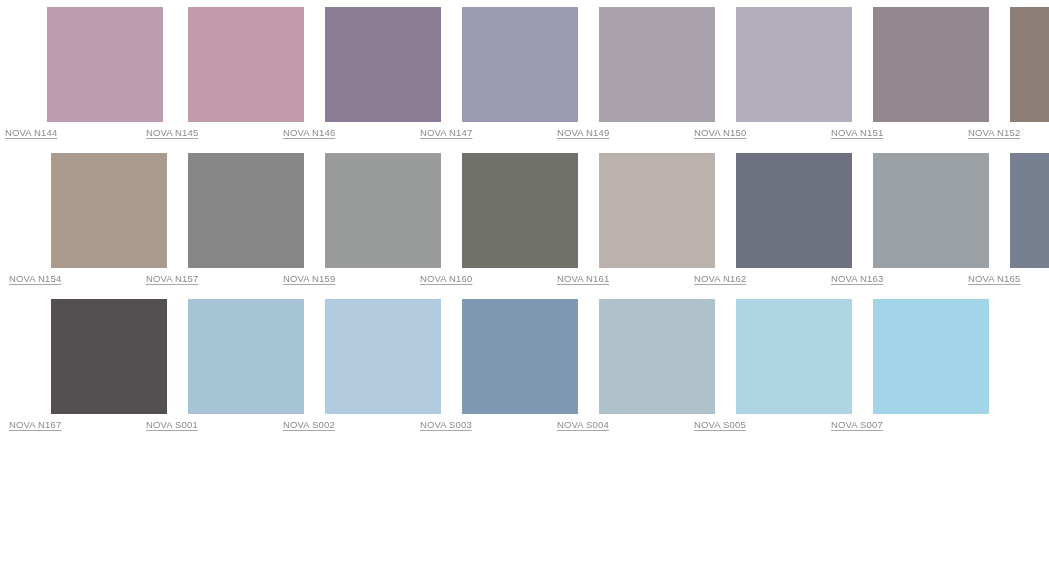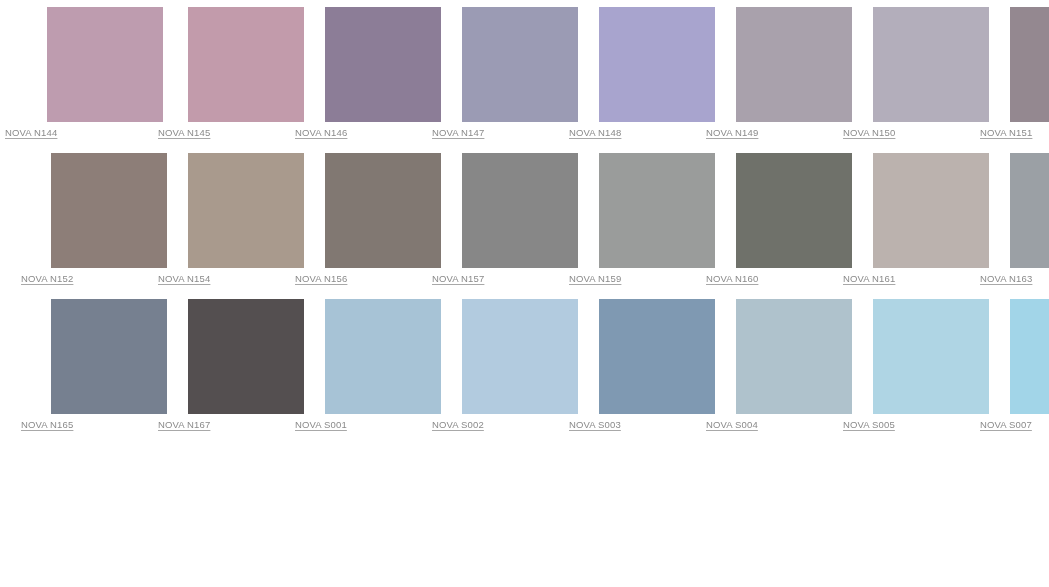--- a/index.html
+++ b/index.html
@@ -32,21 +32,21 @@
     display: block;
     width: 116px;
     height: 115px;
     margin-left: 4px;
   }
   .swatch-cell:first-child .swatch-color {
     margin-left: 0;
   }
   .swatch-label {
     position: absolute;
-    left: 16px;
+    left: 4px;
     top: 120px;
     font-size: 9.5px;
     line-height: 12px;
     letter-spacing: 0.15px;
     color: #8a8a8a;
     text-decoration: underline;
     text-decoration-color: #a8a8a8;
     text-underline-offset: 2px;
     white-space: nowrap;
     cursor: pointer;
@@ -69,62 +69,58 @@
     </div>
     <div class="swatch-cell">
       <span class="swatch-color" style="background-color: rgb(140, 125, 151);"></span>
       <a class="swatch-label">NOVA N146</a>
     </div>
     <div class="swatch-cell">
       <span class="swatch-color" style="background-color: rgb(155, 155, 180);"></span>
       <a class="swatch-label">NOVA N147</a>
     </div>
     <div class="swatch-cell">
-      <span class="swatch-color" style="background-color: rgb(168, 164, 206);"></span>
-      <a class="swatch-label">NOVA N148</a>
-    </div>
-    <div class="swatch-cell">
       <span class="swatch-color" style="background-color: rgb(169, 161, 172);"></span>
       <a class="swatch-label">NOVA N149</a>
     </div>
     <div class="swatch-cell">
       <span class="swatch-color" style="background-color: rgb(179, 174, 187);"></span>
       <a class="swatch-label">NOVA N150</a>
     </div>
     <div class="swatch-cell">
       <span class="swatch-color" style="background-color: rgb(148, 136, 144);"></span>
       <a class="swatch-label">NOVA N151</a>
     </div>
     <div class="swatch-cell">
       <span class="swatch-color" style="background-color: rgb(141, 126, 120);"></span>
       <a class="swatch-label">NOVA N152</a>
     </div>
     <div class="swatch-cell">
       <span class="swatch-color" style="background-color: rgb(169, 154, 141);"></span>
       <a class="swatch-label">NOVA N154</a>
     </div>
     <div class="swatch-cell">
-      <span class="swatch-color" style="background-color: rgb(129, 120, 114);"></span>
-      <a class="swatch-label">NOVA N156</a>
-    </div>
-    <div class="swatch-cell">
       <span class="swatch-color" style="background-color: rgb(135, 135, 135);"></span>
       <a class="swatch-label">NOVA N157</a>
     </div>
     <div class="swatch-cell">
       <span class="swatch-color" style="background-color: rgb(154, 156, 155);"></span>
       <a class="swatch-label">NOVA N159</a>
     </div>
     <div class="swatch-cell">
       <span class="swatch-color" style="background-color: rgb(111, 113, 106);"></span>
       <a class="swatch-label">NOVA N160</a>
     </div>
     <div class="swatch-cell">
       <span class="swatch-color" style="background-color: rgb(187, 178, 174);"></span>
       <a class="swatch-label">NOVA N161</a>
+    </div>
+    <div class="swatch-cell">
+      <span class="swatch-color" style="background-color: rgb(110, 114, 128);"></span>
+      <a class="swatch-label">NOVA N162</a>
     </div>
     <div class="swatch-cell">
       <span class="swatch-color" style="background-color: rgb(155, 160, 165);"></span>
       <a class="swatch-label">NOVA N163</a>
     </div>
     <div class="swatch-cell">
       <span class="swatch-color" style="background-color: rgb(118, 128, 144);"></span>
       <a class="swatch-label">NOVA N165</a>
     </div>
     <div class="swatch-cell">

